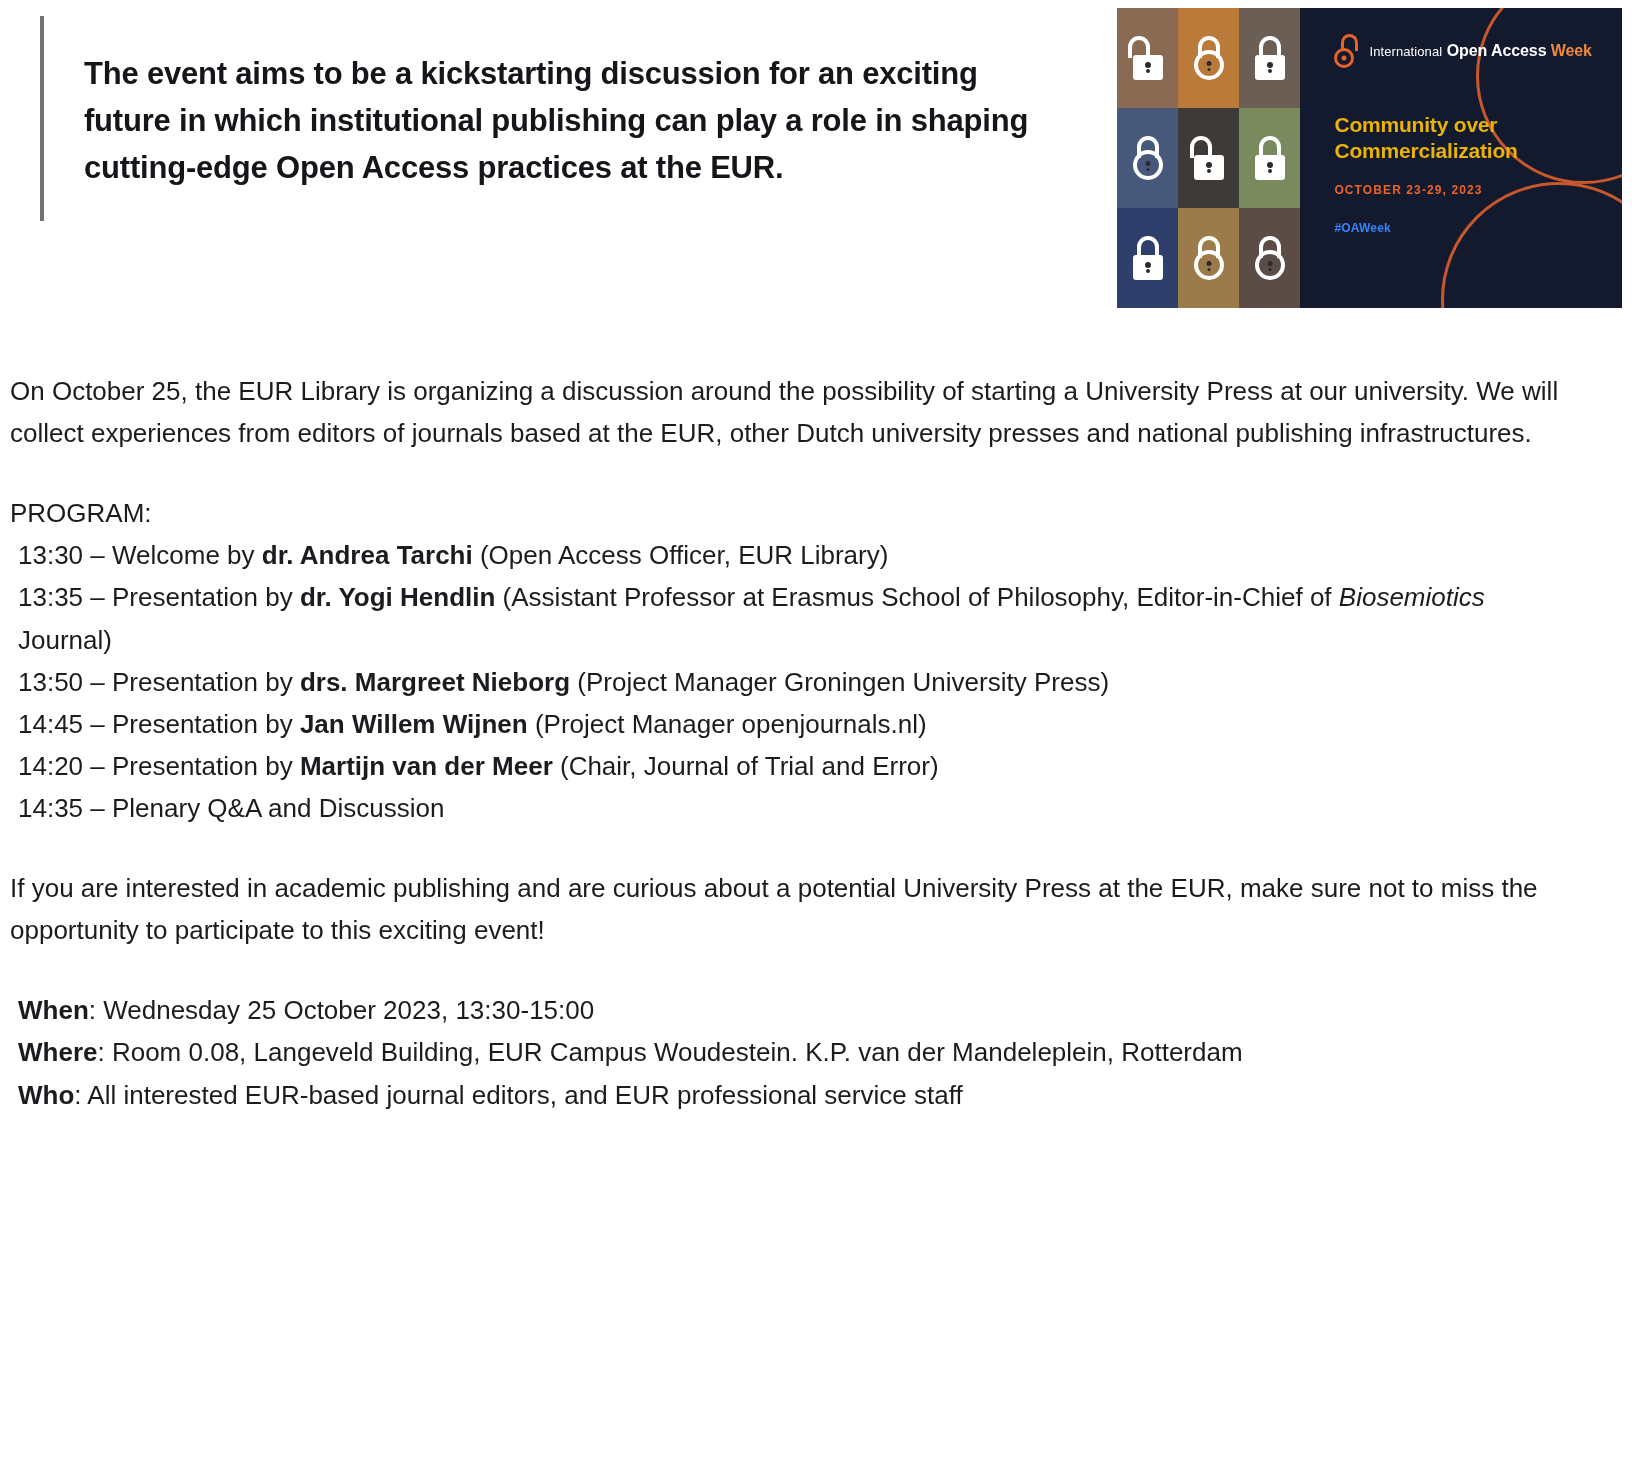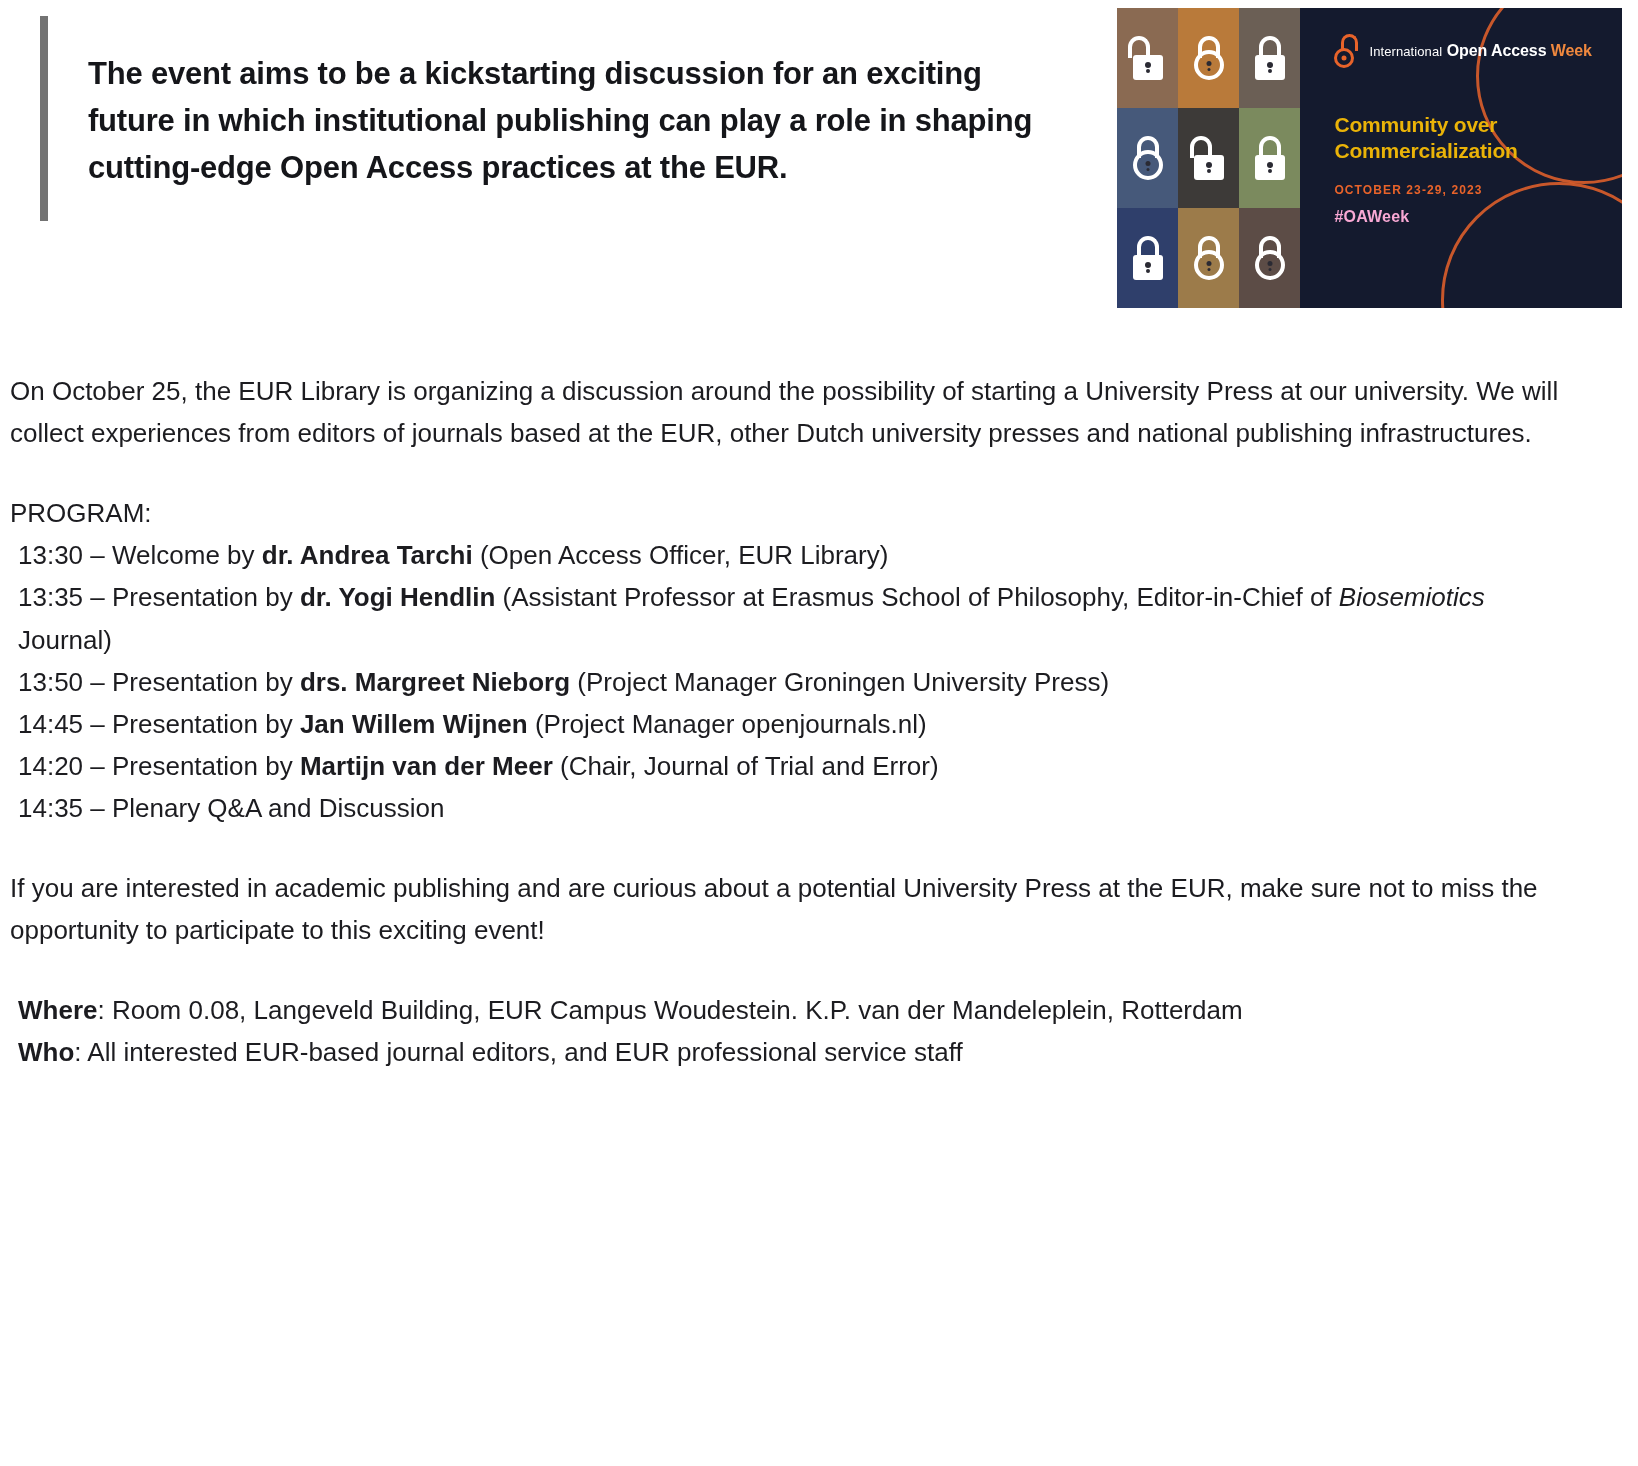--- a/index.html
+++ b/index.html
@@ -22,21 +22,21 @@
   }
 
   
   .top-area {
     display: flex;
     align-items: flex-start;
     justify-content: space-between;
     padding: 0 10px 0 0;
   }
   .pullquote {
-    border-left: 8px solid #737373;
+    border-left: 4px solid #737373;
     padding: 34px 0 30px 40px;
     max-width: 1000px;
     box-sizing: border-box;
   }
   .pullquote p {
     margin: 0;
     font-size: 31px;
     line-height: 1.52;
     font-weight: bold;
     color: #15161a;
@@ -231,24 +231,24 @@
     z-index: 2;
     margin-top: 18px;
     font-size: 12px;
     font-weight: bold;
     letter-spacing: 1.1px;
     color: #e8632a;
   }
   .banner-hash {
     position: relative;
     z-index: 2;
-    margin-top: 11px;
-    font-size: 16px;
-    font-weight: bold;
-    color: #f9a8d4;
+    margin-top: 24px;
+    font-size: 12px;
+    font-weight: bold;
+    color: #3b82f6;
     letter-spacing: 0.2px;
   }
 
   
   .content {
     padding: 0 60px 0 10px;
     margin-top: 62px;
   }
   .content p {
     margin: 0;
@@ -394,20 +394,23 @@
       <span>14:35</span><span> – Plenary Q&amp;A and Discussion</span>
     </div>
 
     <div class="spacer"></div>
 
     <p>If you are interested in academic publishing and are curious about a potential University Press at the EUR, make sure not to miss the opportunity to participate to this exciting event!</p>
 
     <div class="spacer"></div>
 
 
+    <div class="details-line">
+      <span class="b">When</span><span>: Wednesday 25 October 2023, 13:30-15:00</span>
+    </div>
 
     <div class="details-line">
       <span class="b">Where</span><span>: Room 0.08, Langeveld Building, EUR Campus Woudestein. K.P. van der Mandeleplein, Rotterdam</span>
     </div>
 
     <div class="details-line">
       <span class="b">Who</span><span>: All interested EUR-based journal editors, and EUR professional service staff</span>
     </div>
 
   </div>

